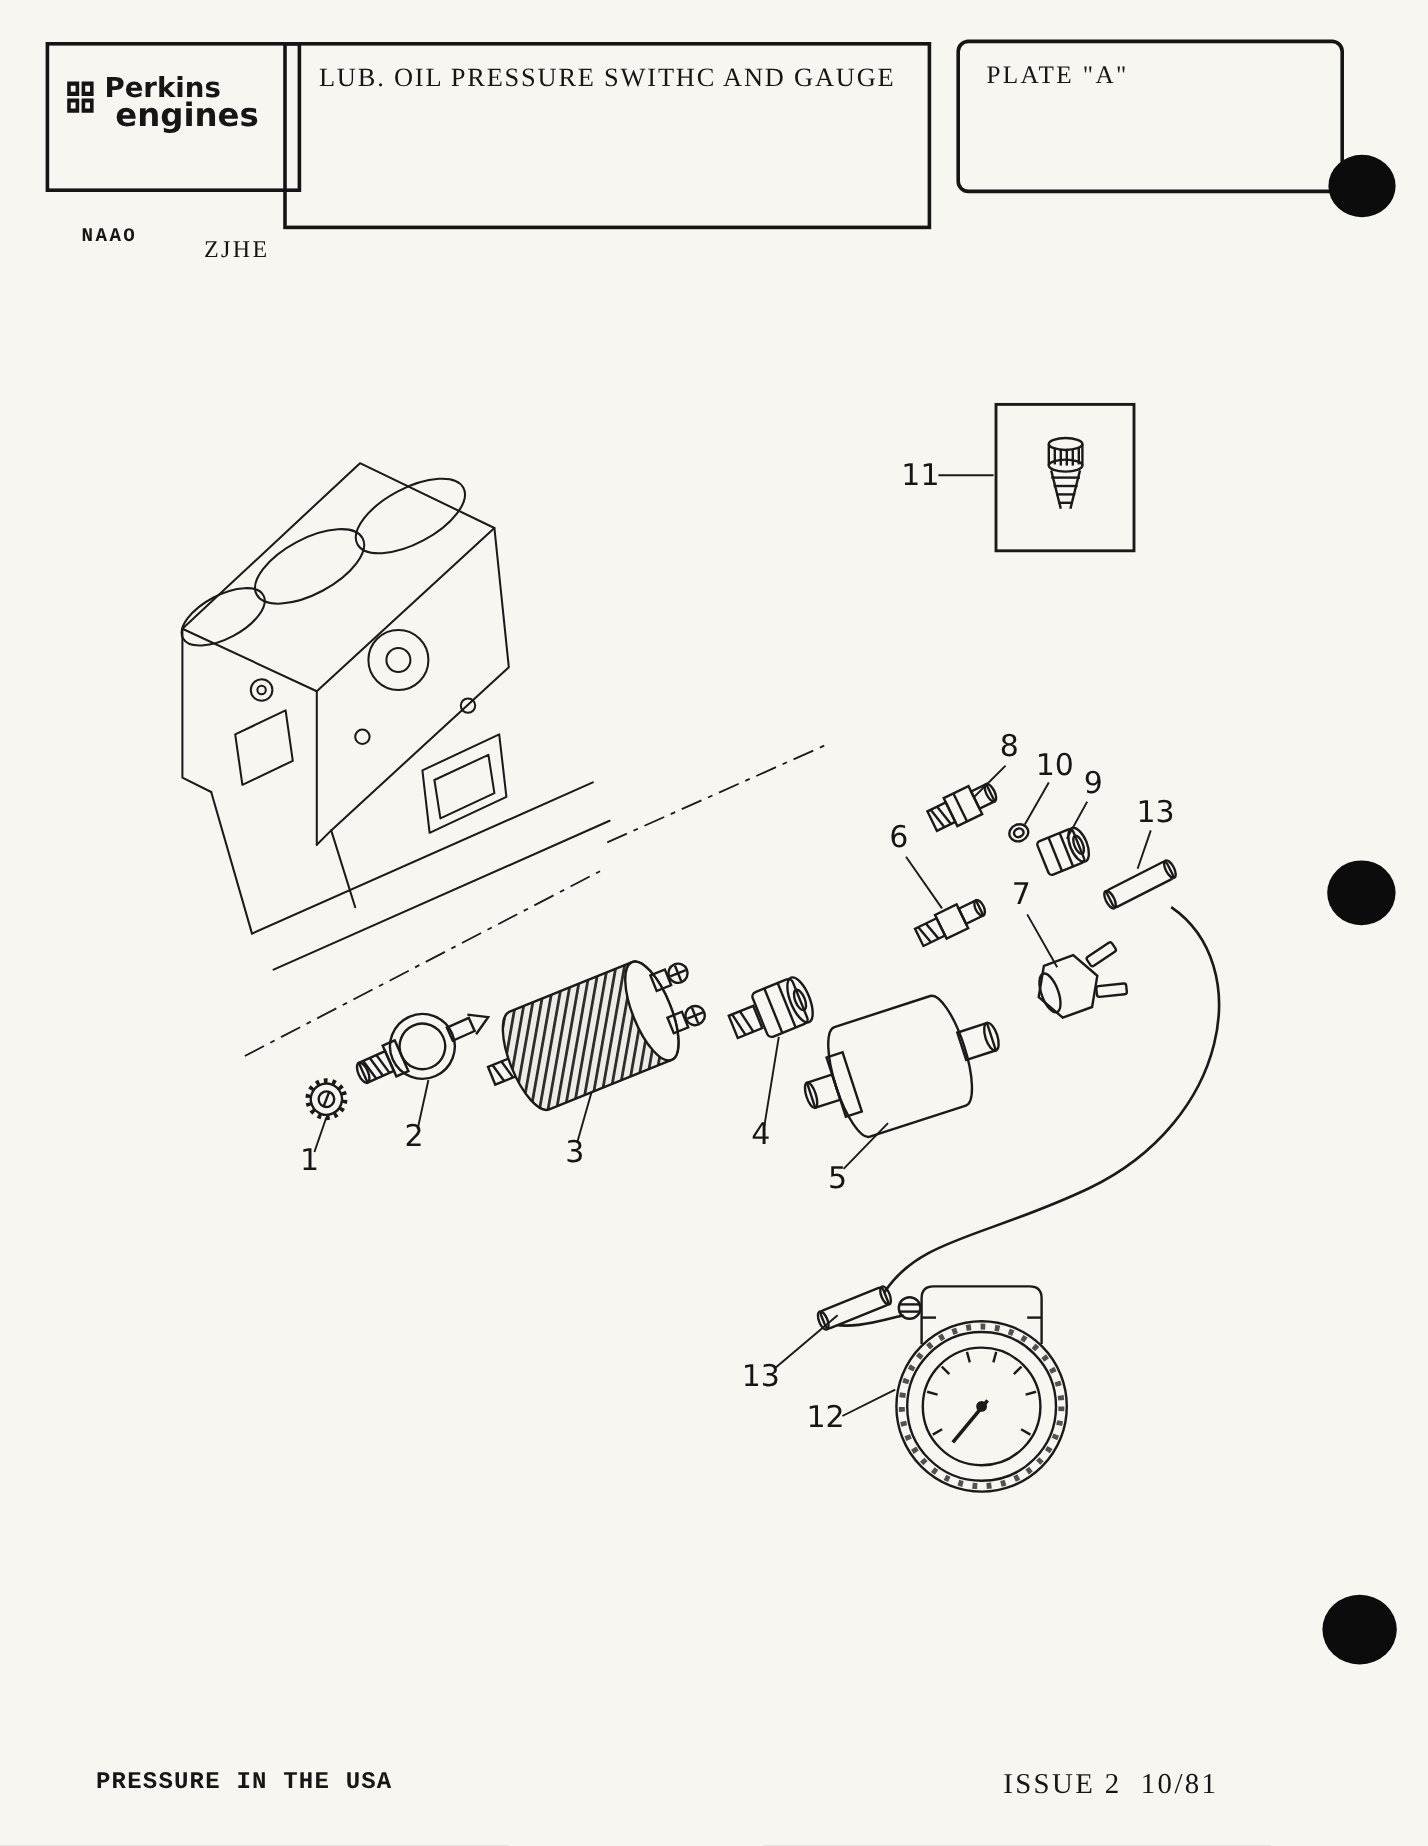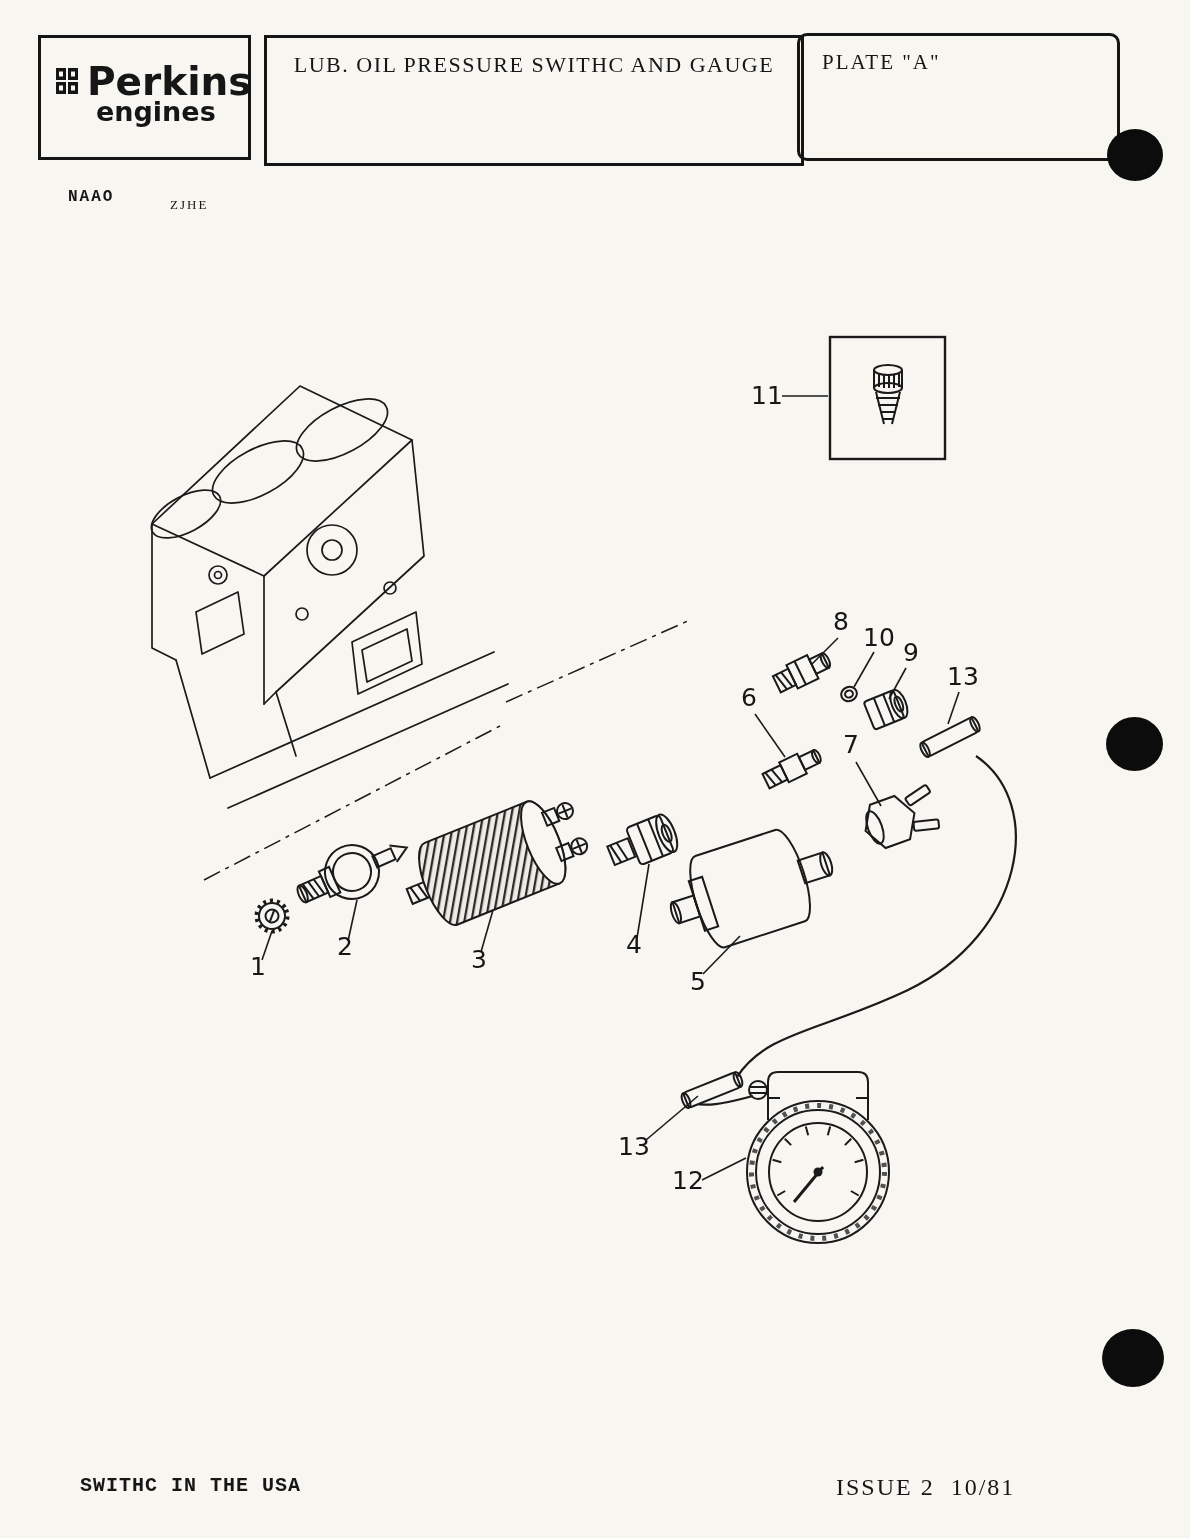--- a/index.html
+++ b/index.html
@@ -4,30 +4,30 @@
 <style>
   html,body{margin:0;padding:0;background:#d8d6d0;}
   .page{
     position:relative;width:1190px;height:1538px;margin:0 auto;
     background:#f8f6f1;color:#161616;overflow:hidden;
     font-family:"Liberation Serif",serif;
   }
   .abs{position:absolute;}
   .hdr-box{position:absolute;border:3px solid #151515;background:transparent;box-sizing:border-box;}
   .logo-box{left:38px;top:35px;width:213px;height:125px;}
-  .title-box{left:264px;top:35px;width:540px;height:131px;}
+  .title-box{left:236px;top:35px;width:540px;height:156px;}
   .plate-box{left:797px;top:33px;width:323px;height:128px;border-radius:10px;}
   .logo-wrap{display:flex;align-items:flex-start;gap:6px;padding:26px 0 0 14px;}
   .logo-text{font-family:"DejaVu Sans",sans-serif;font-weight:800;line-height:0.92;letter-spacing:0px;}
-  .logo-line1{font-size:39px;}
+  .logo-line1{font-size:23px;}
   .logo-line2{font-size:27px;margin-left:9px;}
   .title-text{display:block;text-align:center;margin-top:14px;font-size:22px;letter-spacing:1.5px;font-family:"Liberation Serif",serif;}
   .plate-text{display:block;margin:14px 0 0 22px;font-size:21px;letter-spacing:2px;font-family:"Liberation Serif",serif;}
   .code-left{left:68px;top:188px;font-family:"Liberation Mono",monospace;font-weight:bold;font-size:16px;letter-spacing:2px;}
-  .code-right{left:170px;top:197px;font-size:13px;letter-spacing:2px;}
+  .code-right{left:170px;top:197px;font-size:20px;letter-spacing:2px;}
   .footer-left{left:80px;top:1474px;font-family:"Liberation Mono",monospace;font-weight:bold;font-size:20px;letter-spacing:1px;}
   .footer-right{left:836px;top:1474px;font-family:"Liberation Serif",serif;font-size:24px;letter-spacing:2px;white-space:pre;}
   .punch-hole{position:absolute;background:#0c0c0c;border-radius:50%;}
   .hole-1{left:1107px;top:129px;width:56px;height:52px;}
   .hole-2{left:1106px;top:717px;width:57px;height:54px;}
   .hole-3{left:1102px;top:1329px;width:62px;height:58px;}
   svg.diagram{position:absolute;left:0;top:0;width:1190px;height:1538px;}
   .plabel{font-family:"DejaVu Sans",sans-serif;font-size:25px;fill:#161616;}
 </style>
 </head>
@@ -287,20 +287,20 @@
       <text class="plabel" x="841" y="630">8</text>
       <text class="plabel" x="911" y="661">9</text>
       <text class="plabel" x="879" y="646">10</text>
       <text class="plabel" x="767" y="404">11</text>
       <text class="plabel" x="688" y="1189">12</text>
       <text class="plabel" x="963" y="685">13</text>
       <text class="plabel" x="634" y="1155">13</text>
     </g>
   </svg>
 
-  <div class="abs footer-left">SWITHC IN THE USA</div>
+  <div class="abs footer-left">PRESSURE IN THE USA</div>
   <div class="abs footer-right">ISSUE 2  10/81</div>
 
   <div class="punch-hole hole-1"></div>
   <div class="punch-hole hole-2"></div>
   <div class="punch-hole hole-3"></div>
 
 </div>
 
 </body></html>

